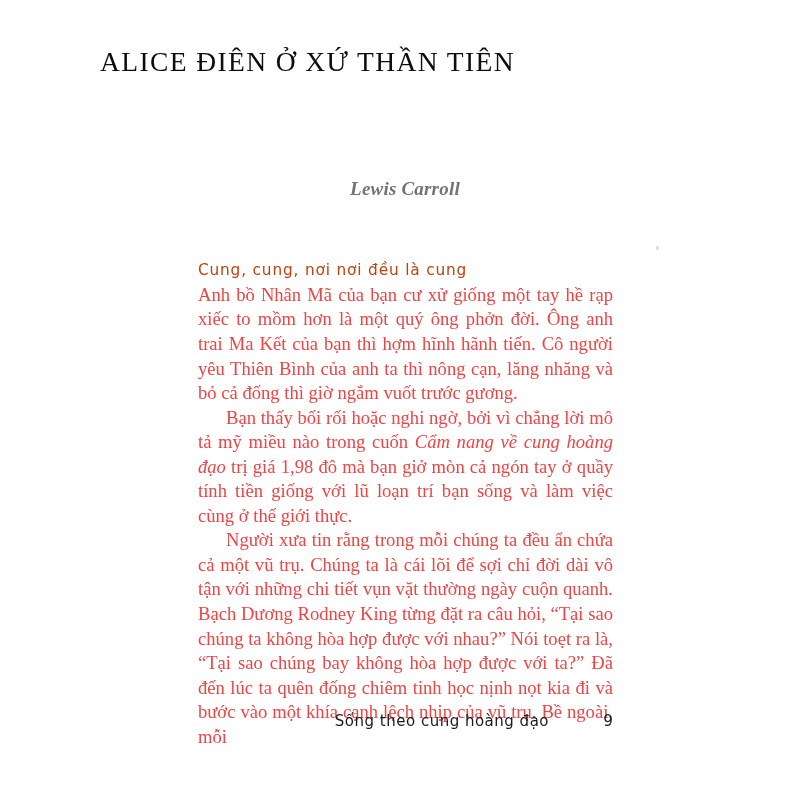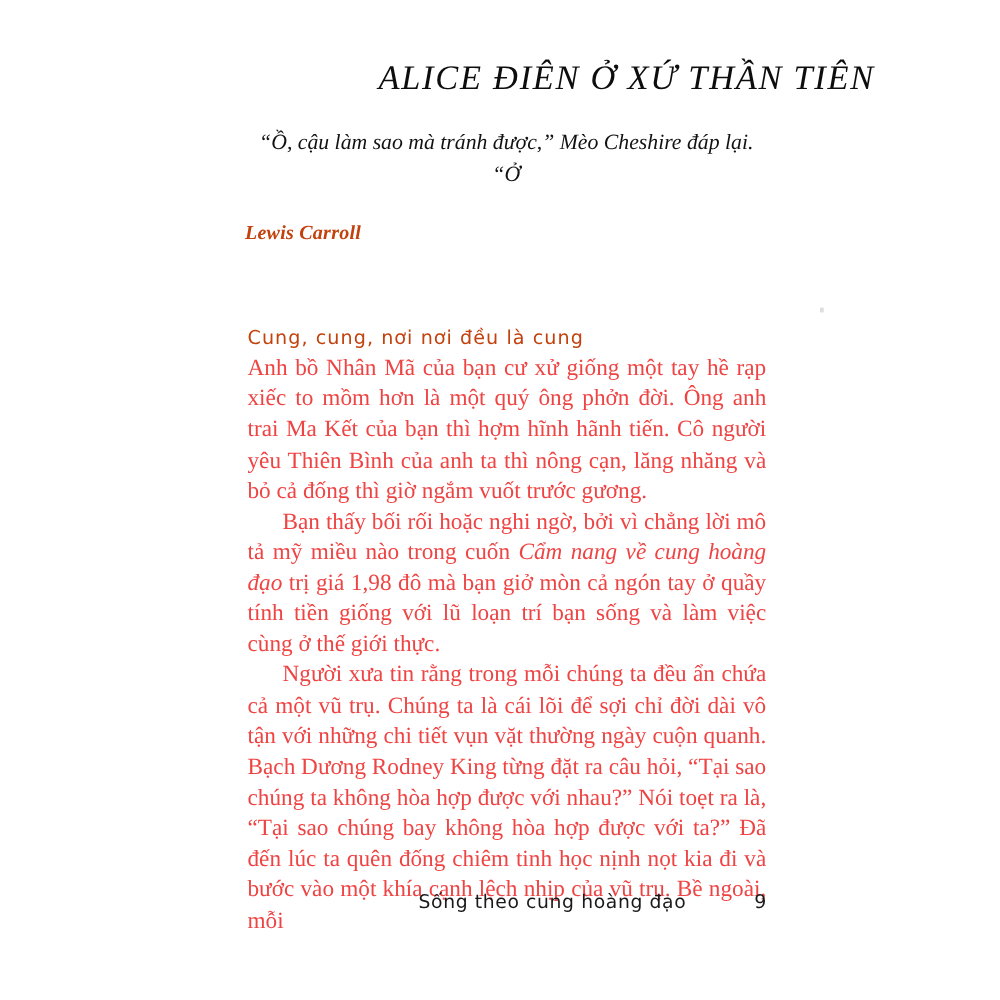--- a/index.html
+++ b/index.html
@@ -16,28 +16,27 @@
     color: #100f0f;
     -webkit-font-smoothing: antialiased;
   }
 
   
   .chapter-title {
     position: absolute;
     left: 100px;
     top: 47px;
     width: 600px;
-    text-align: right;
+    text-align: left;
     font-family: "Liberation Serif", "DejaVu Serif", serif;
     font-size: 27.5px;
     line-height: 1.1;
     letter-spacing: 1.4px;
     color: #0d0d0d;
     white-space: nowrap;
-    font-style: italic;
   }
 
   
   .epigraph {
     position: absolute;
     left: 196px;
     top: 101px;
     width: 418px;
     text-align: center;
     font-family: "Liberation Serif", "DejaVu Serif", serif;
@@ -46,27 +45,27 @@
     line-height: 25.6px;
     color: #121212;
   }
   .epigraph .eline { display: block; }
 
   .attribution {
     position: absolute;
     left: 196px;
     top: 178px;
     width: 418px;
-    text-align: left;
+    text-align: center;
     font-family: "Liberation Serif", "DejaVu Serif", serif;
     font-style: italic;
     font-weight: bold;
-    font-size: 16px;
+    font-size: 19px;
     letter-spacing: 0.2px;
-    color: #c2410c;
+    color: #737373;
   }
 
   
   .body-block {
     position: absolute;
     left: 198px;
     top: 258px;
     width: 415px;
   }
 
@@ -132,21 +131,20 @@
   }
 </style>
 </head>
 <body>
 
 <div class="page">
 
   <div class="chapter-title">ALICE ĐIÊN Ở XỨ THẦN TIÊN</div>
 
   <div class="epigraph">
-    <span class="eline">“Ồ, cậu làm sao mà tránh được,” Mèo Cheshire đáp lại. “Ở</span>
   </div>
 
   <div class="attribution">Lewis Carroll</div>
 
   <div class="body-block">
 
     <div class="subheading">Cung, cung, nơi nơi đều là cung</div>
 
     <p class="para">Anh bồ Nhân Mã của bạn cư xử giống một tay hề rạp xiếc to mồm hơn là một quý ông phởn đời. Ông anh trai Ma Kết của bạn thì hợm hĩnh hãnh tiến. Cô người yêu Thiên Bình của anh ta thì nông cạn, lăng nhăng và bỏ cả đống thì giờ ngắm vuốt trước gương.</p>
 

